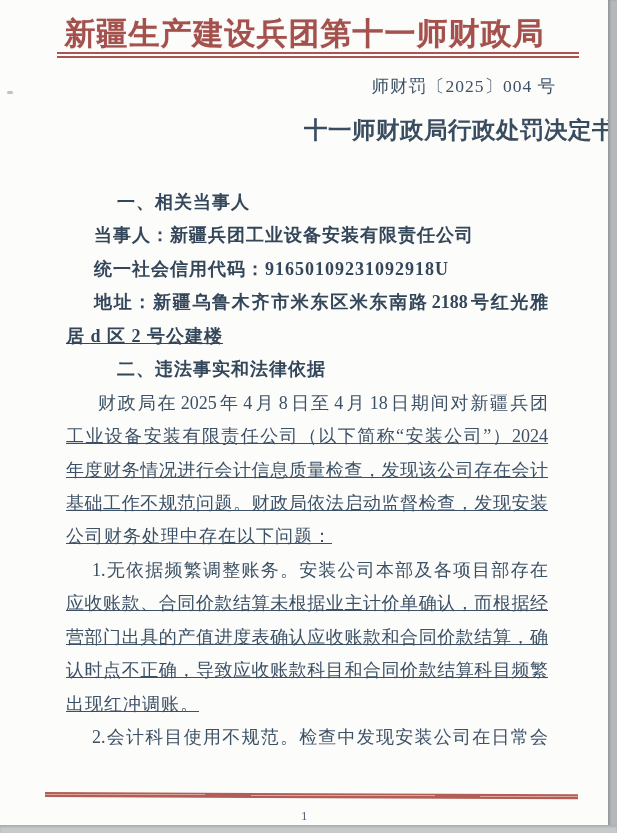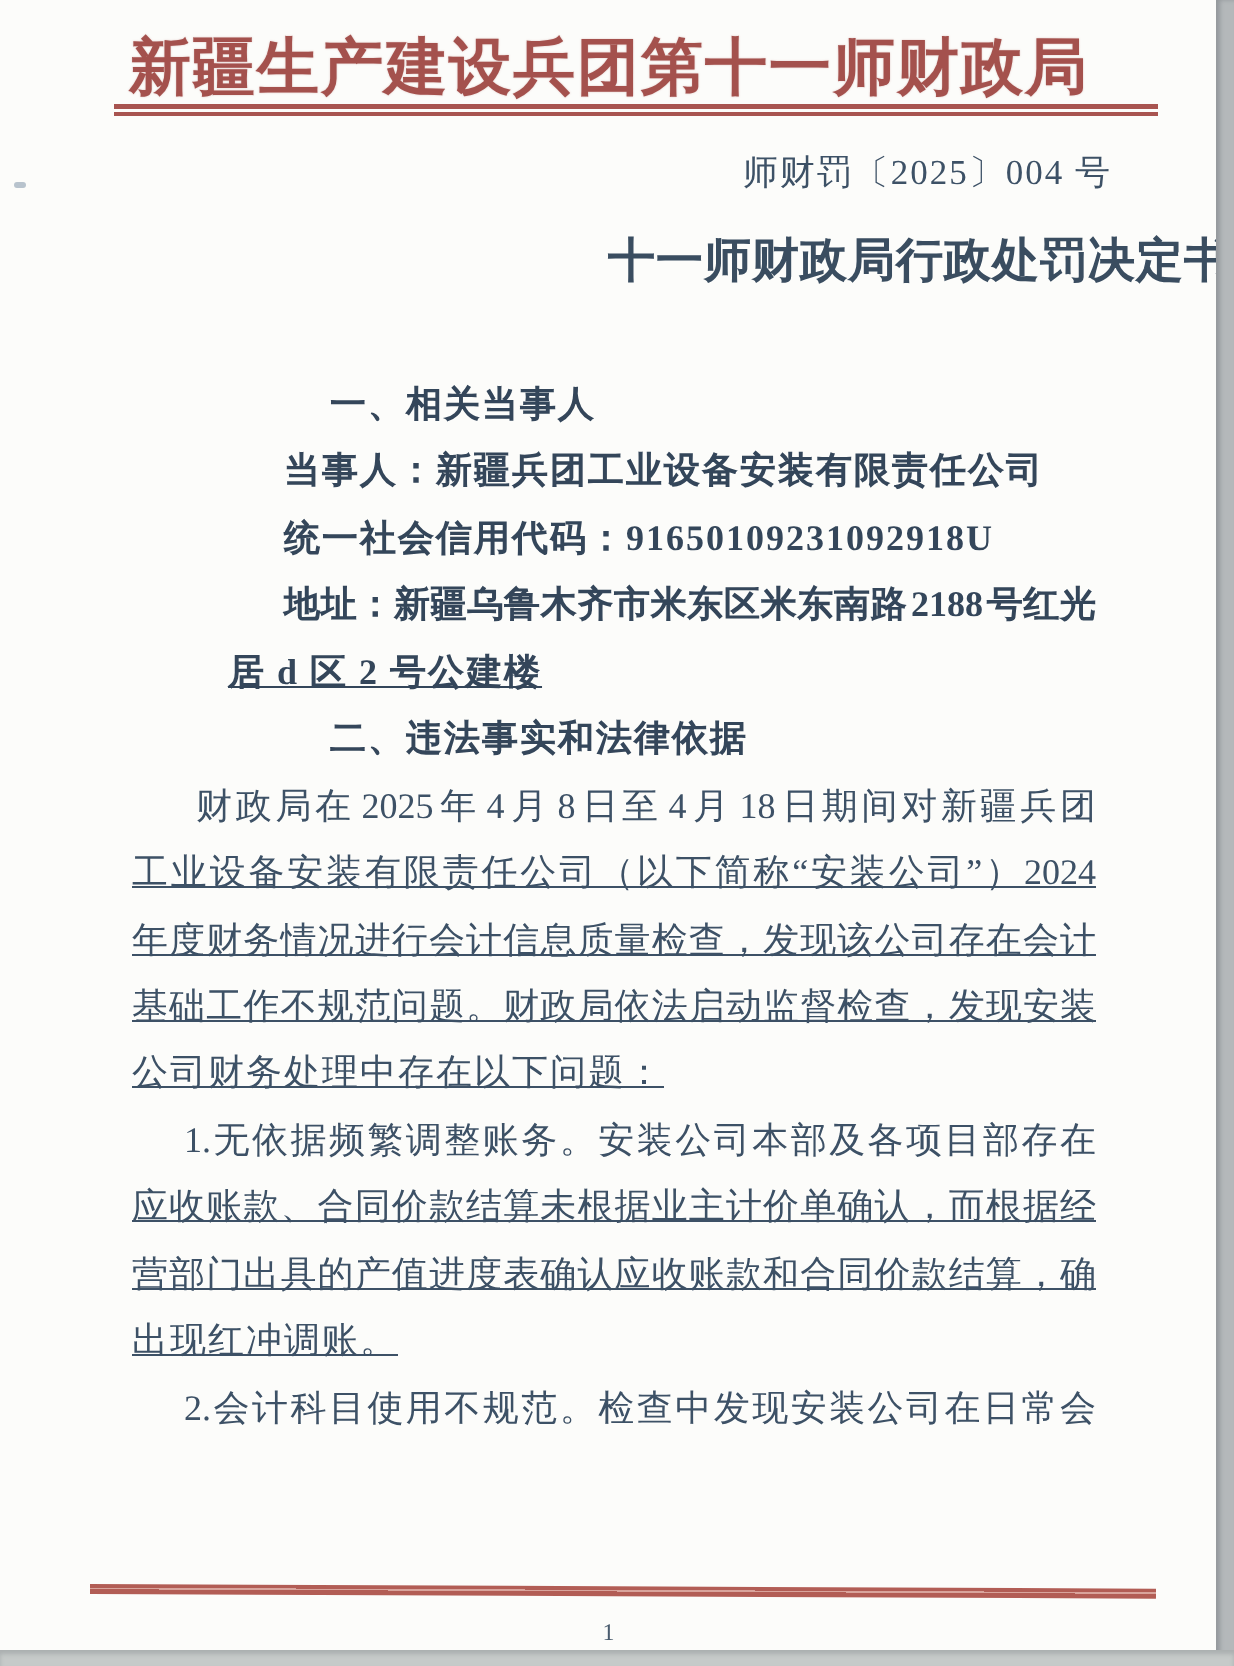--- a/index.html
+++ b/index.html
@@ -67,21 +67,21 @@
   }
   
   .body-block{
     position:absolute;top:186px;left:66px;width:482px;
   }
   .line{
     height:33.45px;line-height:33.45px;
     font-size:18px;color:var(--ink);
     letter-spacing:1px;white-space:nowrap;overflow:visible;
   }
-  .line--bold{font-weight:700;color:var(--ink-bold);margin-left:48px;}
+  .line--bold{font-weight:700;color:var(--ink-bold);}
   .line--fill{
     letter-spacing:0;word-spacing:-3px;white-space:normal;
     text-align:justify;text-align-last:justify;
     overflow:hidden;
   }
   .line--heading{text-indent:51px;}
   .line--label{text-indent:28px;}
   .line--para{text-indent:32px;}
   .line--num{text-indent:26px;}
   .line--cont{text-indent:0;text-decoration:underline;}
@@ -120,20 +120,21 @@
       <div class="line line--cont line--bold">居 d 区 2 号公建楼</div>
       <div class="line line--heading line--bold">二、违法事实和法律依据</div>
       <div class="line line--para line--fill">财政局在 2025 年 4 月 8 日至 4 月 18 日期间对新疆兵团</div>
       <div class="line line--cont line--fill">工业设备安装有限责任公司（以下简称“安装公司”）2024</div>
       <div class="line line--cont line--fill">年度财务情况进行会计信息质量检查，发现该公司存在会计</div>
       <div class="line line--cont line--fill">基础工作不规范问题。财政局依法启动监督检查，发现安装</div>
       <div class="line line--cont">公司财务处理中存在以下问题：</div>
       <div class="line line--num line--fill">1.无依据频繁调整账务。安装公司本部及各项目部存在</div>
       <div class="line line--cont line--fill">应收账款、合同价款结算未根据业主计价单确认，而根据经</div>
       <div class="line line--cont line--fill">营部门出具的产值进度表确认应收账款和合同价款结算，确</div>
+      <div class="line line--cont line--fill">认时点不正确，导致应收账款科目和合同价款结算科目频繁</div>
       <div class="line line--cont">出现红冲调账。</div>
       <div class="line line--num line--fill">2.会计科目使用不规范。检查中发现安装公司在日常会</div>
     </div>
 
   <div class="footer-rule"></div>
 
   <div class="page-number">1</div>
 
   <div class="scan-speck"></div>
 

